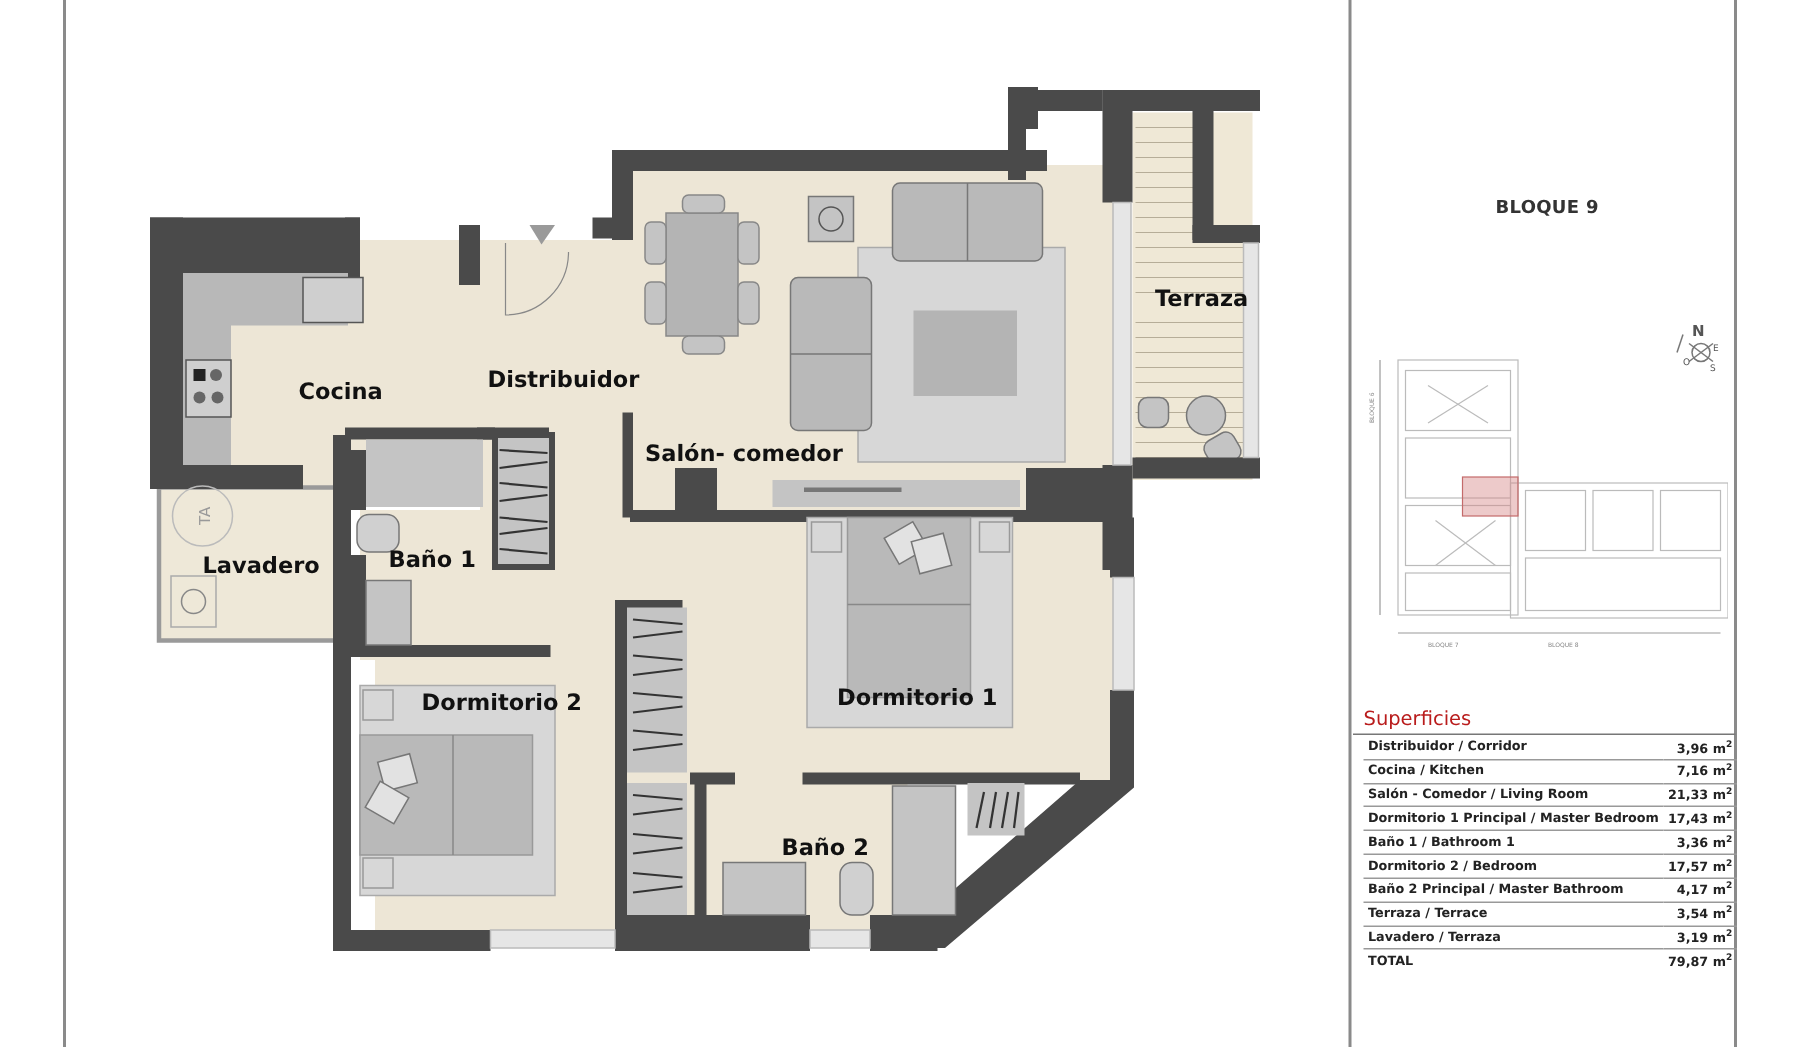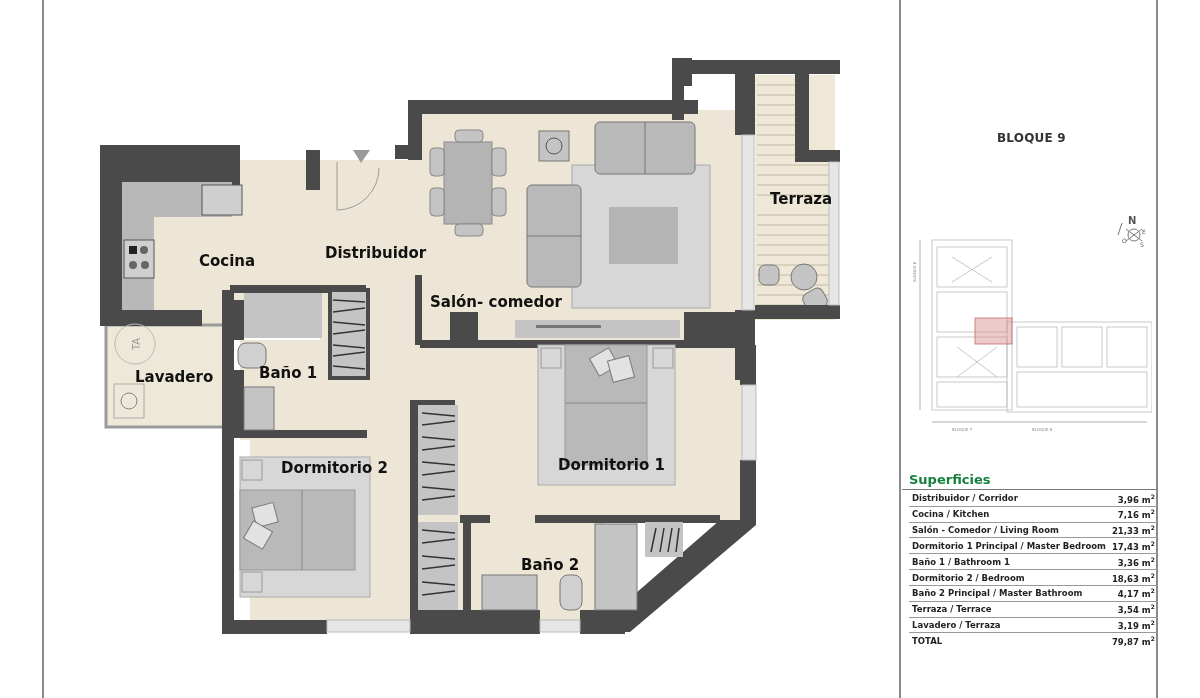--- a/index.html
+++ b/index.html
@@ -3,21 +3,21 @@
 <meta charset="utf-8">
 <style>
   html,body{margin:0;padding:0;background:#fff;}
   body{width:1200px;height:698px;position:relative;overflow:hidden;font-family:"DejaVu Sans","Liberation Sans",sans-serif;}
   .vline{position:absolute;top:0;width:2px;height:698px;background:#8a8a8a;}
   #plan{position:absolute;left:0;top:0;}
   .room-label{font-family:"DejaVu Sans",sans-serif;font-weight:bold;font-size:15px;fill:#111;}
   .side{position:absolute;left:902px;top:0;width:229px;height:698px;}
   .bloque{position:absolute;left:95px;top:131px;font-size:12px;font-weight:bold;color:#333;letter-spacing:0.2px;}
   .planta{position:absolute;left:137px;top:275px;font-size:12px;font-weight:bold;color:#333;line-height:15px;}
-  .sup-title{position:absolute;left:7px;top:472px;font-size:13px;font-weight:bold;color:#15803d;}
+  .sup-title{position:absolute;left:7px;top:472px;font-size:13px;font-weight:normal;color:#b91c1c;}
   .sup-rule{position:absolute;left:0;top:489px;width:255px;height:1px;background:#777;}
   table.sup{position:absolute;left:7px;top:491px;width:238px;border-collapse:collapse;font-size:8.5px;color:#222;font-weight:bold;}
   table.sup td{padding:1.5px 3px 1.5px 3px;border-bottom:1px solid #999;height:11px;white-space:nowrap;}
   table.sup td.v{text-align:right;}
   table.sup tr.total td{border-bottom:none;margin-left:20px;}
   sup{font-size:6px;}
   .keymap{position:absolute;left:10px;top:232px;width:240px;height:205px;}
 </style>
 </head>
 <body>
@@ -307,21 +307,21 @@
       <tr>
           <td>Dormitorio 1 Principal / Master Bedroom</td>
           <td class="v"><span>17,43</span> <span>m</span><sup>2</sup></td>
         </tr>
       <tr>
           <td>Baño 1 / Bathroom 1</td>
           <td class="v"><span>3,36</span> <span>m</span><sup>2</sup></td>
         </tr>
       <tr>
           <td>Dormitorio 2 / Bedroom</td>
-          <td class="v"><span>18,63</span> <span>m</span><sup>2</sup></td>
+          <td class="v"><span>17,57</span> <span>m</span><sup>2</sup></td>
         </tr>
       <tr>
           <td>Baño 2 Principal / Master Bathroom</td>
           <td class="v"><span>4,17</span> <span>m</span><sup>2</sup></td>
         </tr>
       <tr>
           <td>Terraza  / Terrace</td>
           <td class="v"><span>3,54</span> <span>m</span><sup>2</sup></td>
         </tr>
       <tr>

